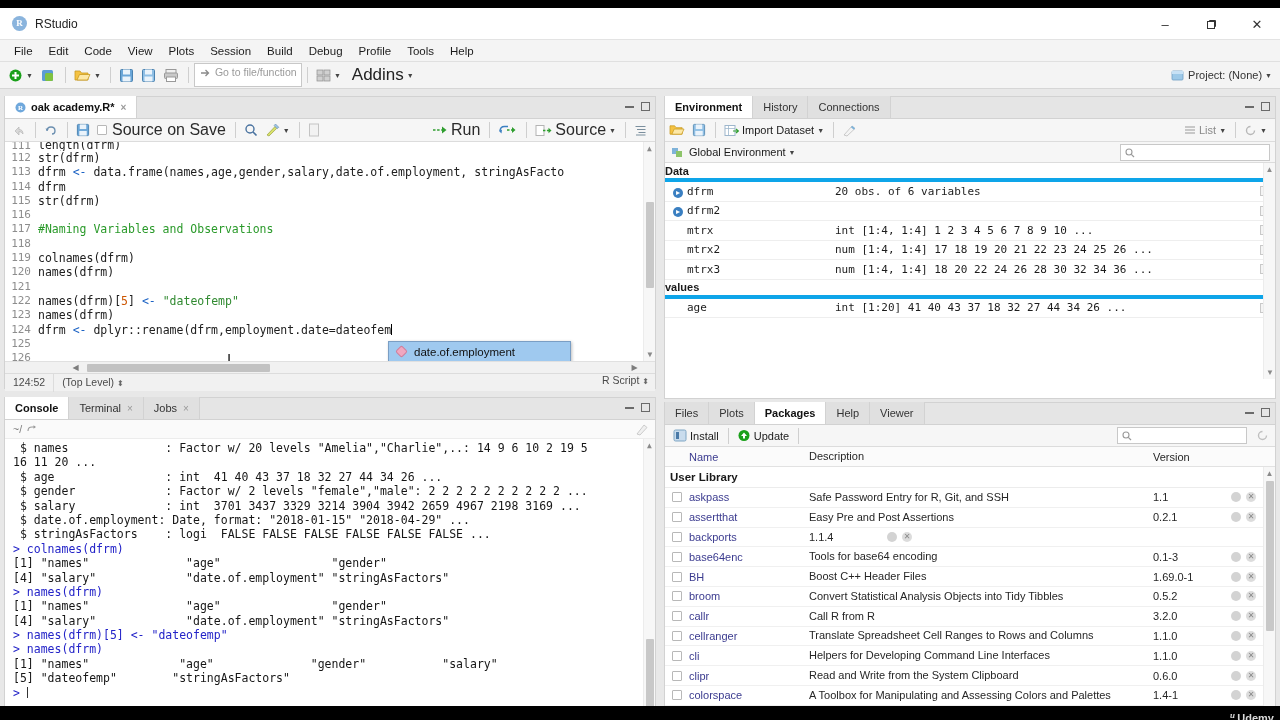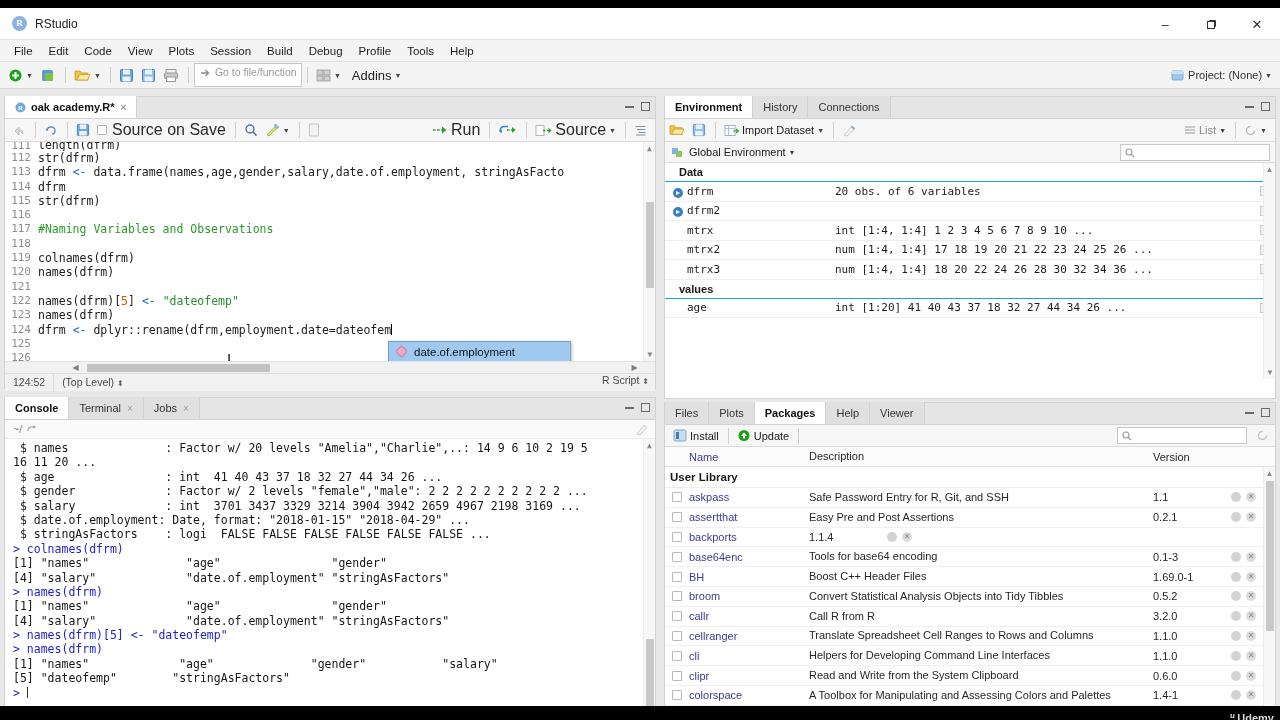--- a/index.html
+++ b/index.html
@@ -27,21 +27,21 @@
 
   
   .maintool { height:27px; background:#f4f4f4; display:flex; align-items:center;
               padding-left:5px; border-bottom:1px solid #d6d6d6; position:relative; }
   .tbbtn { display:flex; align-items:center; height:21px; padding:0 3px; margin-right:1px; }
   .tsep { width:1px; height:16px; background:#cfcfcf; margin:0 5px; }
   .caret { font-size:7px; color:#444; margin-left:3px; }
   .gotofile { width:108px; height:24px; background:#fff; border:1px solid #c8c8c8;
               font-size:10.5px; color:#9a9a9a; padding-left:20px; line-height:16px;
               position:relative; }
-  .addins { font-size:13px; color:#232323; margin-left:4px; }
+  .addins { font-size:17px; color:#232323; margin-left:4px; }
   .projnone { position:absolute; right:8px; display:flex; align-items:center;
               font-size:11px; color:#333; }
 
   
   .panes { position:absolute; top:83px; left:0; width:1280px; height:637px; }
 
   .pane { position:absolute; background:#fff; border:1px solid #d2d2d2; }
   .paneA { left:4px; top:5px; width:652px; height:293px; }
   .paneB { left:4px; top:306px; width:652px; height:386px; }
   .paneC { left:664px; top:5px; width:612px; height:303px; }
@@ -119,22 +119,22 @@
 
   
   .envtool { height:23px; background:#f6f6f6; display:flex; align-items:center;
              padding-left:1px; border-bottom:1px solid #dcdcdc; position:relative; }
   .envglobal { height:21px; background:#f6f6f6; display:flex; align-items:center;
                padding-left:6px; border-bottom:1px solid #dcdcdc; position:relative; }
   .searchbox { position:absolute; right:5px; width:108px; height:17px; background:#fff;
                border:1px solid #c8c8c8; }
   .searchbox.big { width:150px; }
   .envhead { height:19px; background:#fff; display:flex; align-items:center;
-             font-weight:bold; font-size:11px; padding-left:14px;
-             border-bottom:1px solid #0ea5e9; }
+             font-weight:bold; font-size:11px; padding-left:0;
+             border-bottom:4px solid #0ea5e9; }
   .envrow { height:19.5px; display:flex; align-items:center; border-bottom:1px solid #eeeeee;
             font-family:"DejaVu Sans Mono", monospace; font-size:11px; color:#1c1c1c; }
   .envname { width:170px; padding-left:22px; position:relative; flex:none; }
   .envname .expand { position:absolute; left:8px; top:3px; width:10px; height:10px;
             border-radius:50%; background:#3a7fc1; color:#fff; font-size:8px;
             text-align:center; line-height:10px; font-family:"Liberation Sans",sans-serif;}
   .envval { flex:1; }
   .envgrid { position:absolute; right:4px; width:11px; height:10px; border:1px solid #c9c9c9;
              background:#f4f4f4; }
 

